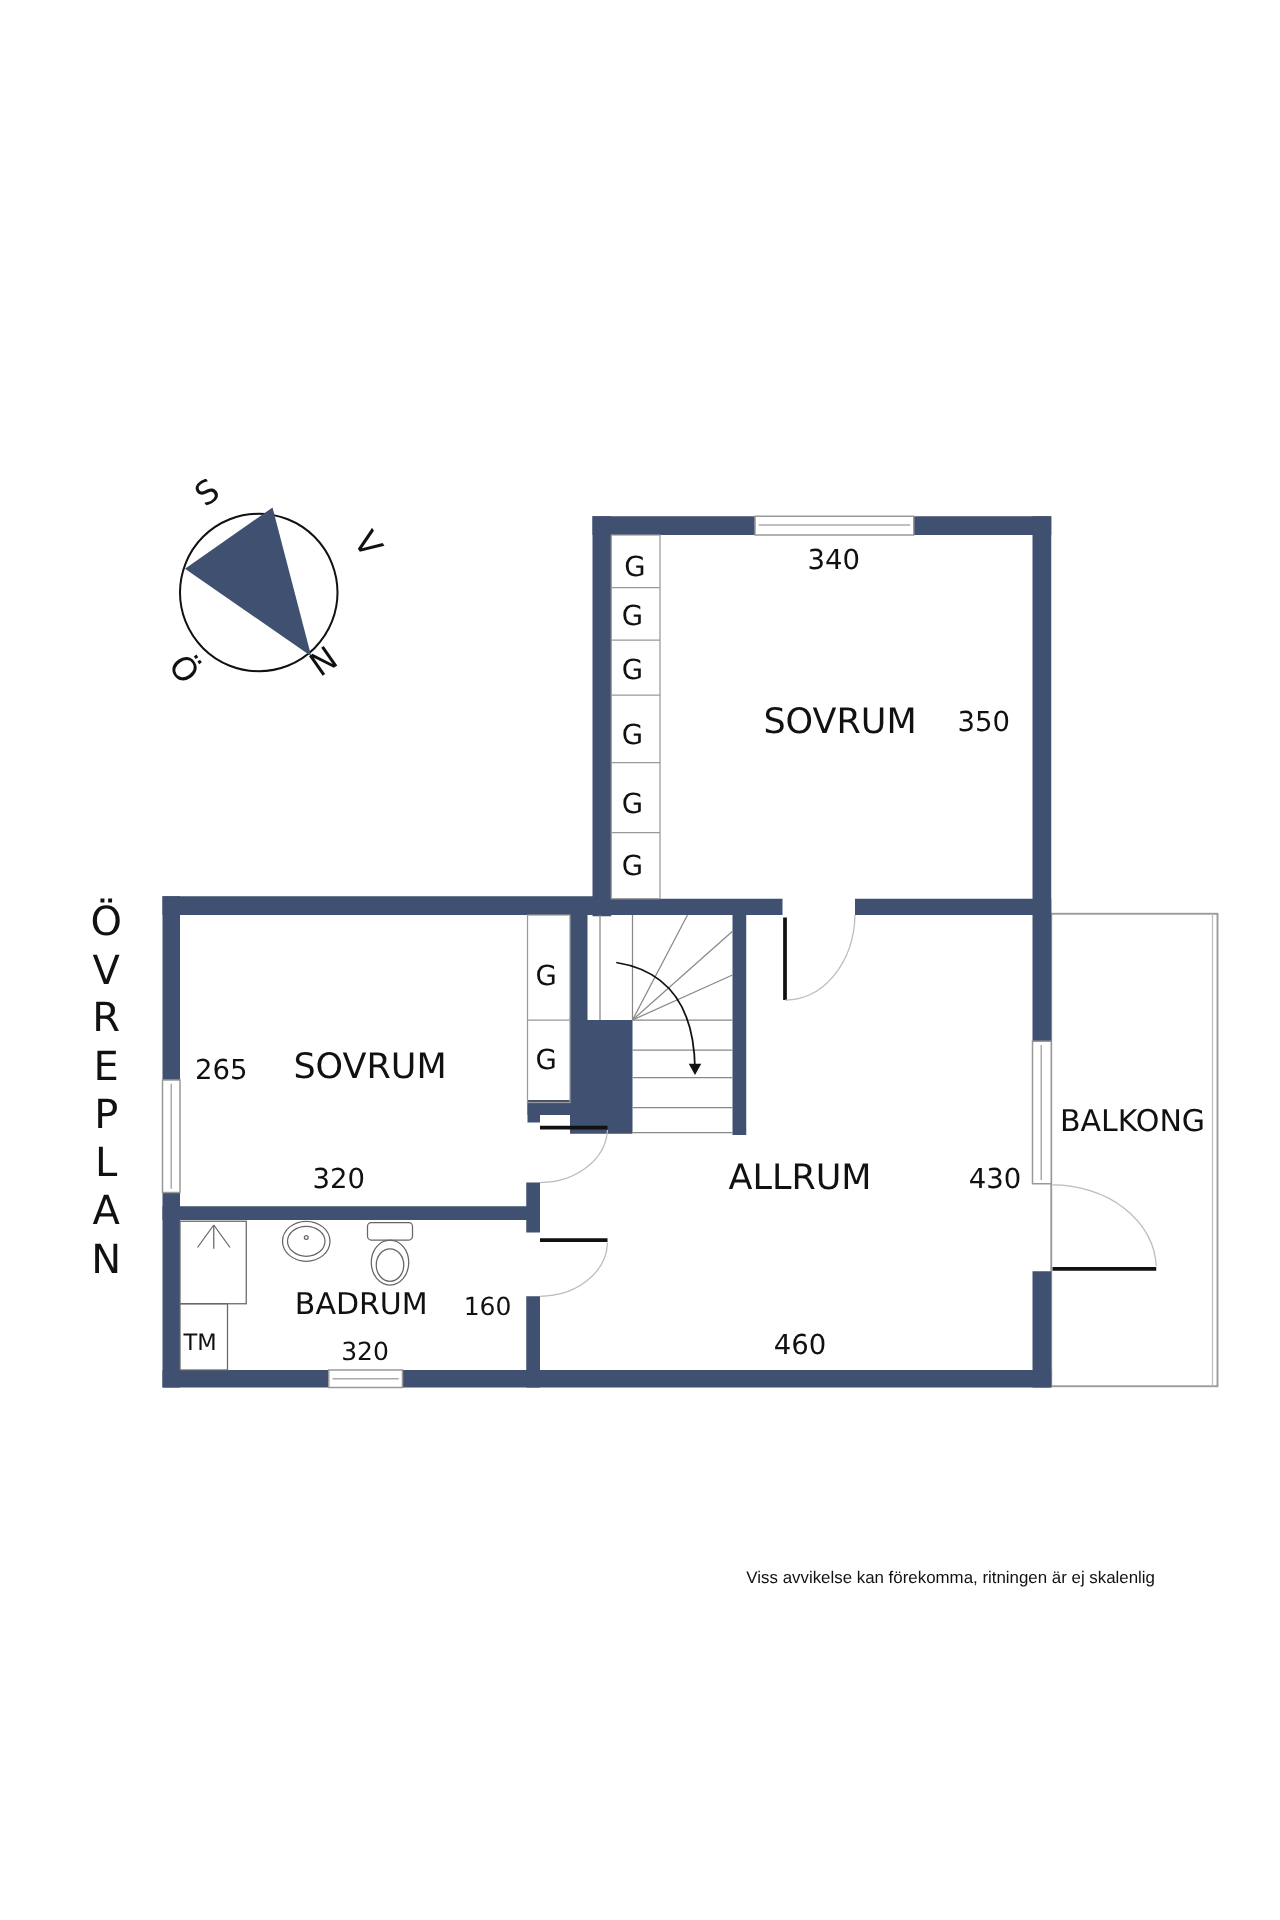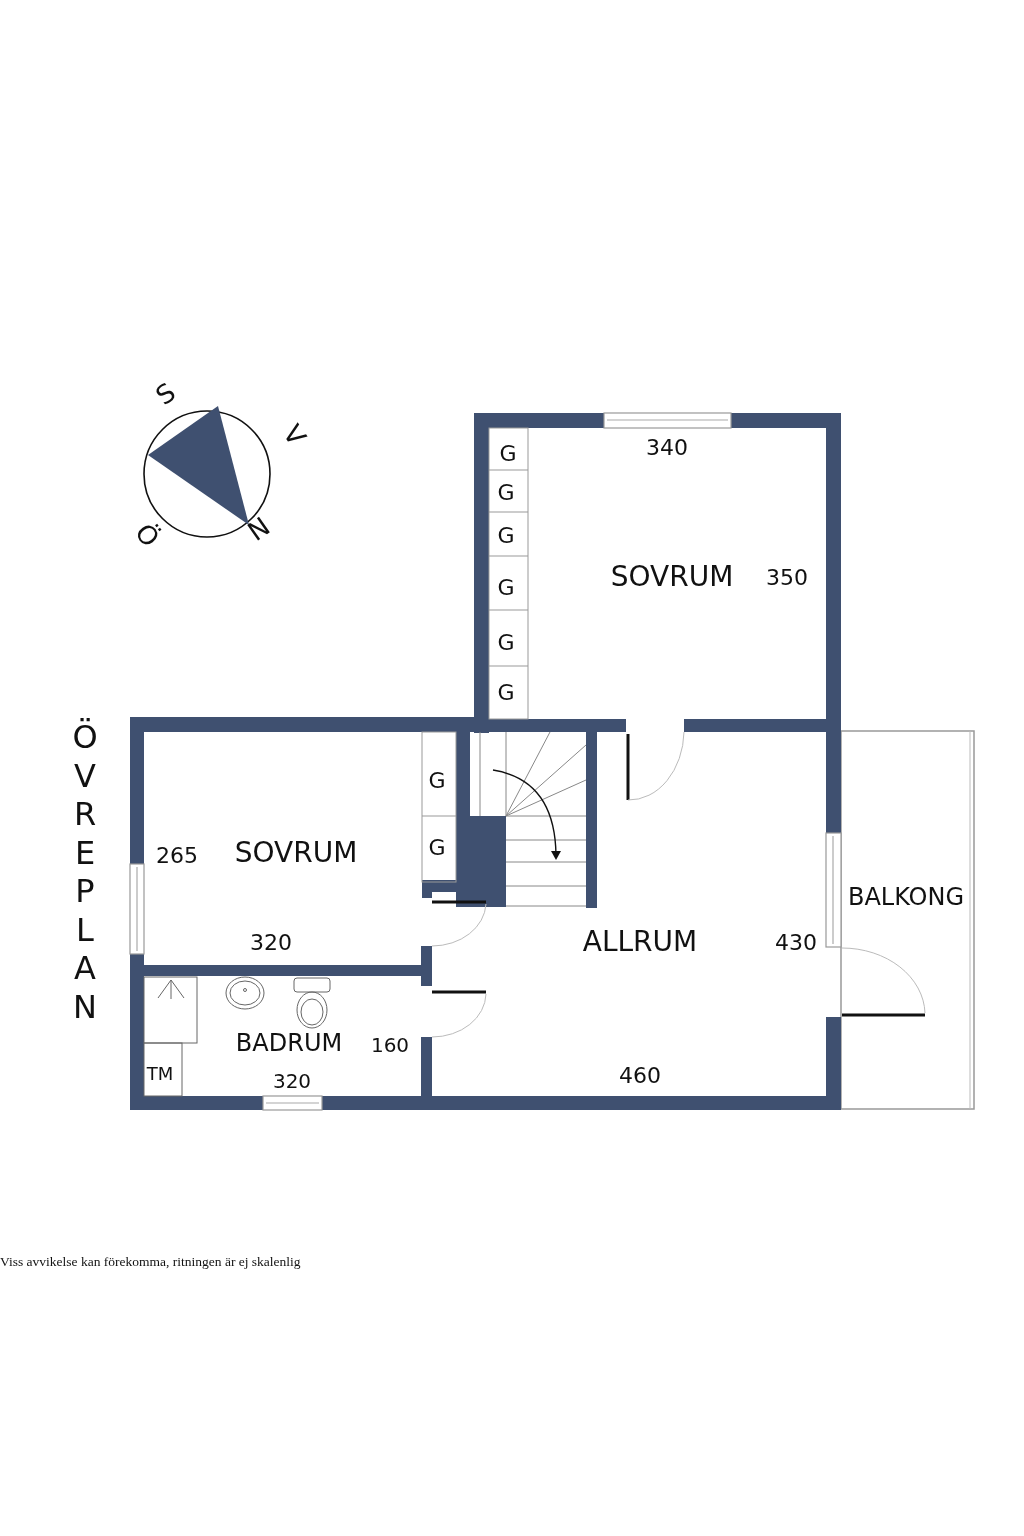--- a/index.html
+++ b/index.html
@@ -5,21 +5,21 @@
   html, body { margin:0; padding:0; background:#ffffff; }
   body { width:1024px; height:1536px; position:relative; overflow:hidden; font-family:"DejaVu Sans", sans-serif; }
   svg { position:absolute; left:0; top:0; }
   .lbl { font-family:"DejaVu Sans", sans-serif; fill:#111; }
   .room { font-size:28px; }
   .dim { font-size:22px; }
   .g { font-size:22px; }
   .small { font-size:20px; }
   .vert { position:absolute; left:62px; top:718px; width:46px; text-align:center; font-family:"DejaVu Sans", sans-serif; font-size:32px; color:#111; line-height:38.5px; }
   .vert span { display:block; }
-  .footer { position:absolute; left:0; width:924px; top:1254px; text-align:left; font-family:Liberation Serif, serif; font-size:13.5px; color:#111; }
+  .footer { position:absolute; left:0; width:924px; top:1254px; text-align:right; font-family:Liberation Sans, sans-serif; font-size:13.5px; color:#111; }
 </style>
 </head>
 <body>
 
 <svg width="1024" height="1536" viewBox="0 0 1024 1536">
 
   <g>
     <circle cx="207" cy="474" r="63" fill="#fff" stroke="#111" stroke-width="1.6"></circle>
     <polygon points="218,406 148,455 249,525" fill="#3f5070"></polygon>
     <text class="lbl" x="164" y="406" font-size="26" transform="rotate(-35 164 406)">S</text>

